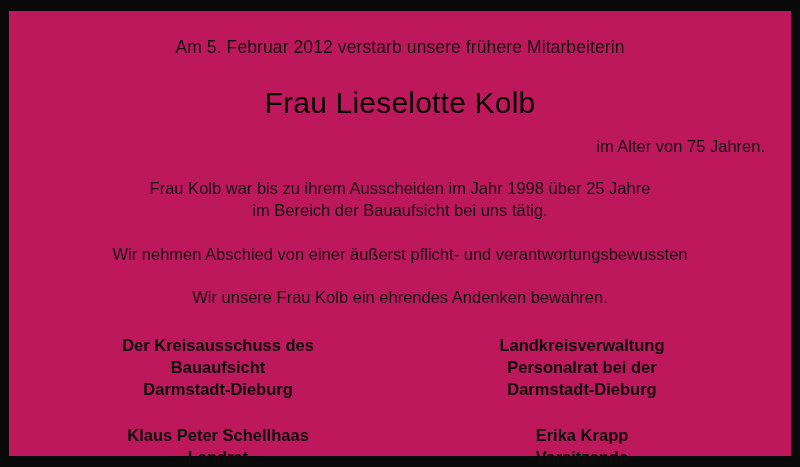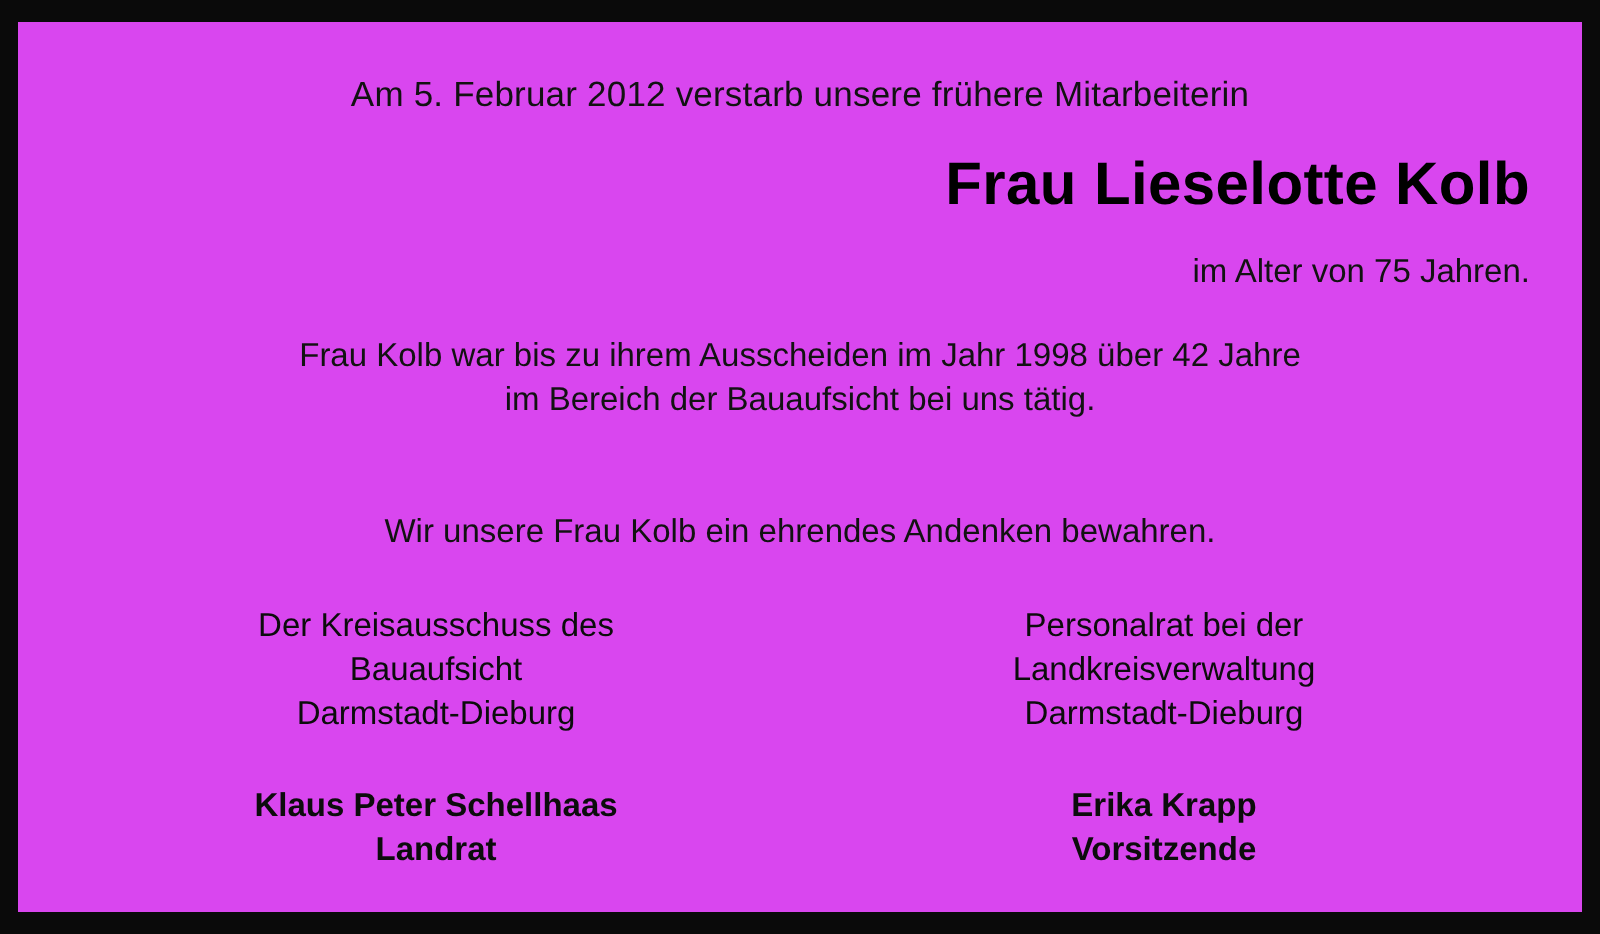--- a/index.html
+++ b/index.html
@@ -15,37 +15,37 @@
     overflow: hidden;
   }
   .obituary {
     box-sizing: border-box;
     width: 800px;
     height: 467px;
     border-top: 11px solid #0a0a0a;
     border-bottom: 11px solid #0a0a0a;
     border-left: 9px solid #0a0a0a;
     border-right: 9px solid #0a0a0a;
-    background: #d946ef;
+    background: #be185d;
     padding: 18px 26px 10px 26px;
     display: flex;
     flex-direction: column;
   }
   .intro-line {
     text-align: center;
     font-size: 17.5px;
     letter-spacing: 0.1px;
     margin-top: 8px;
     color: #121212;
   }
   .deceased-name {
-    text-align: right;
+    text-align: center;
     font-size: 30px;
-    font-weight: bold;
-    margin-top: 18px;
+    font-weight: normal;
+    margin-top: 28px;
     letter-spacing: 0.2px;
     color: #000000;
   }
   .age-line {
     text-align: right;
     font-size: 16.5px;
     margin-top: 17px;
     color: #121212;
   }
   .para {
@@ -68,21 +68,21 @@
     justify-content: space-between;
     margin-top: 26px;
     padding: 0 28px;
   }
   .sig-col {
     width: 46%;
     text-align: center;
   }
   .sig-org {
     font-size: 16.5px;
-    font-weight: normal;
+    font-weight: bold;
     line-height: 1.33;
     color: #0c0c0c;
   }
   .sig-person {
     margin-top: 24px;
     font-size: 16.5px;
     font-weight: bold;
     line-height: 1.33;
     color: #0c0c0c;
   }
@@ -97,47 +97,48 @@
 
 <div class="obituary">
 
   <div class="intro-line">Am 5. Februar 2012 verstarb unsere frühere Mitarbeiterin</div>
 
   <div class="deceased-name">Frau Lieselotte Kolb</div>
 
   <div class="age-line">im Alter von 75 Jahren.</div>
 
   <div class="para">
-    <div>Frau Kolb war bis zu ihrem Ausscheiden im Jahr 1998 über 42 Jahre</div>
+    <div>Frau Kolb war bis zu ihrem Ausscheiden im Jahr 1998 über 25 Jahre</div>
     <div>im Bereich der Bauaufsicht bei uns tätig.</div>
   </div>
 
   <div class="para para-wide">
+    <div>Wir nehmen Abschied von einer äußerst pflicht- und verantwortungsbewussten</div>
   </div>
 
   <div class="para para-final">Wir unsere Frau Kolb ein ehrendes Andenken bewahren.</div>
 
   <div class="signatories">
 
     <div class="sig-col">
       <div class="sig-org">
         <div>Der Kreisausschuss des</div>
         <div>Bauaufsicht</div>
         <div>Darmstadt-Dieburg</div>
       </div>
       <div class="sig-person">
         <div>Klaus Peter Schellhaas</div>
         <div class="sig-role">Landrat</div>
       </div>
     </div>
 
     <div class="sig-col">
       <div class="sig-org">
+        <div>Landkreisverwaltung</div>
         <div>Personalrat bei der</div>
-        <div>Landkreisverwaltung</div>
         <div>Darmstadt-Dieburg</div>
       </div>
       <div class="sig-person">
         <div>Erika Krapp</div>
         <div class="sig-role">Vorsitzende</div>
       </div>
     </div>
 
   </div>
 </div>

